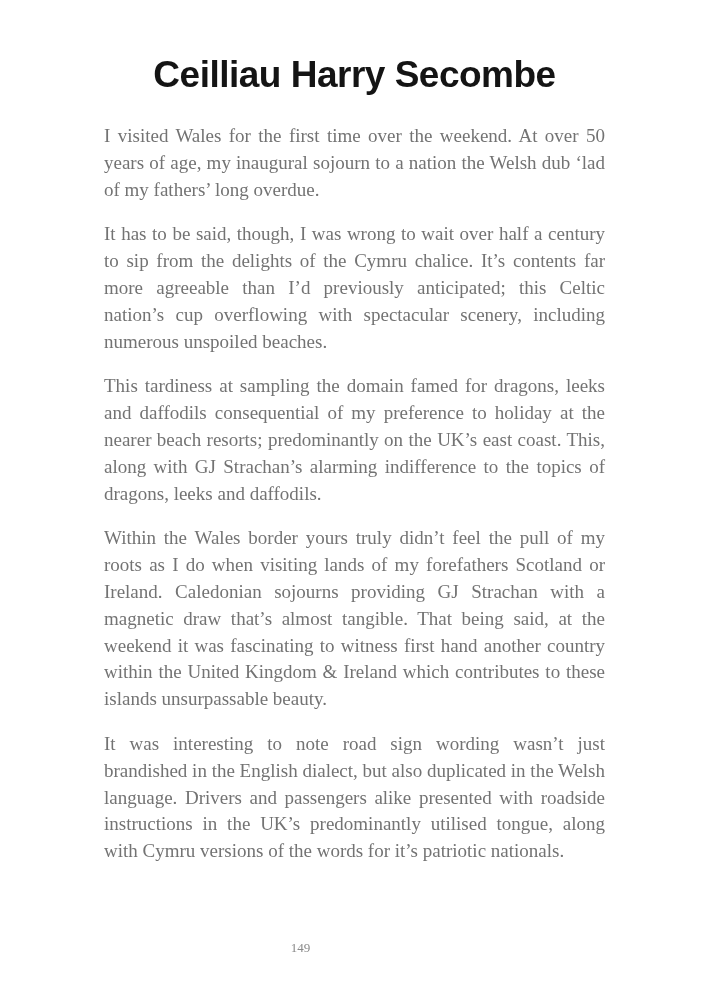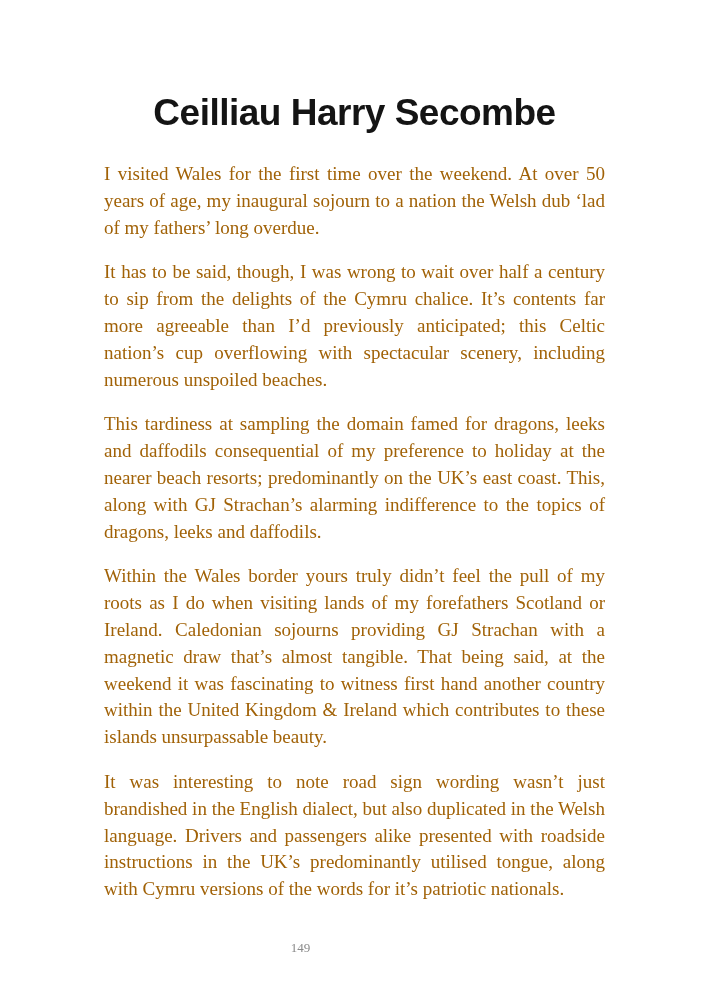--- a/index.html
+++ b/index.html
@@ -17,39 +17,39 @@
   .page {
     position: absolute;
     top: 0;
     left: 0;
     width: 709px;
     height: 992px;
     background: #ffffff;
   }
   .page-title {
     margin: 0;
-    padding-top: 91px;
+    padding-top: 53px;
     text-align: center;
     font-family: "Liberation Sans", sans-serif;
     font-weight: 700;
     font-size: 37px;
     line-height: 44px;
     letter-spacing: -0.5px;
     color: #141414;
   }
   .content {
     margin: 26px 104px 0 104px;
     width: 501px;
   }
   .content p {
     margin: 0 0 18px 0;
     font-family: "Liberation Serif", serif;
     font-size: 19px;
     line-height: 26.8px;
-    color: #a16207;
+    color: #737373;
     text-align: justify;
     text-justify: inter-word;
   }
   .page-number {
     position: absolute;
     bottom: 36px;
     left: 0;
     width: 601px;
     text-align: center;
     font-family: "Liberation Serif", serif;

